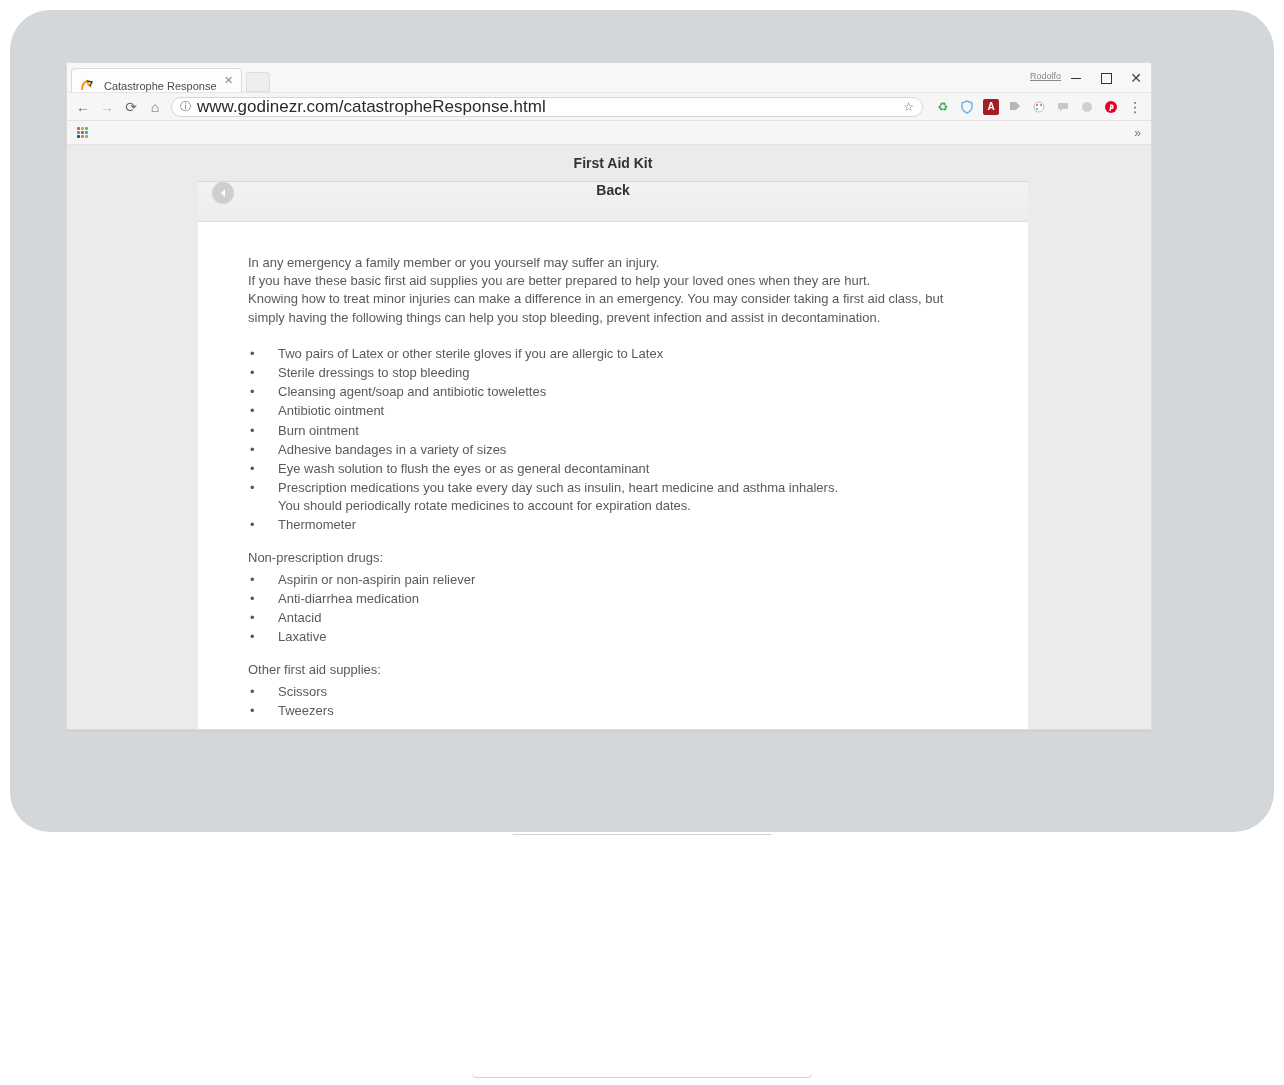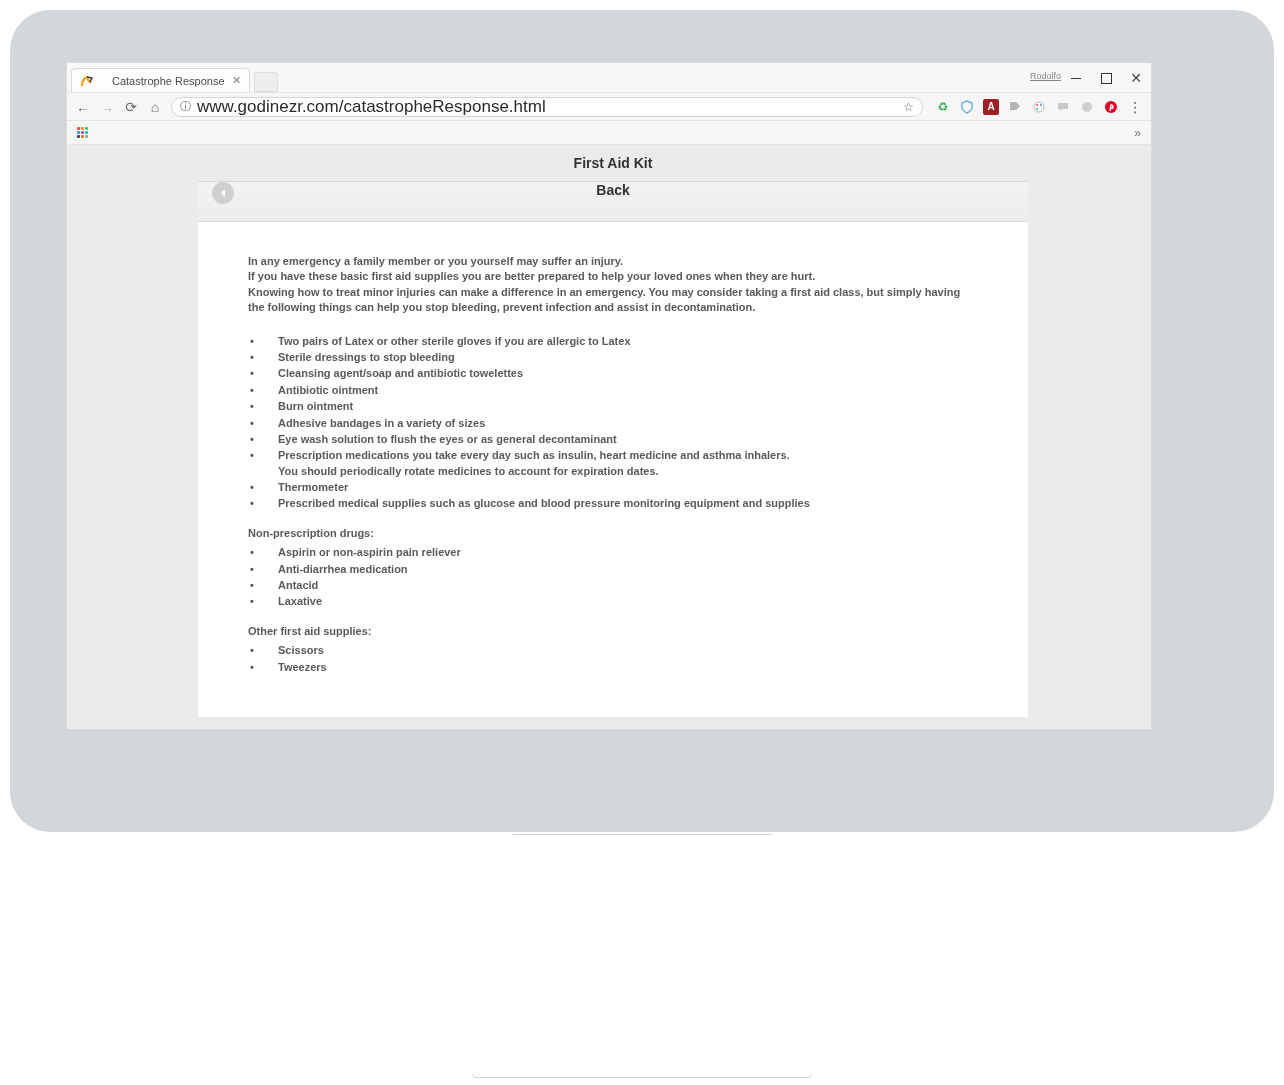--- a/index.html
+++ b/index.html
@@ -68,23 +68,23 @@
     padding-left: 4px;
   }
   .tab {
     height: 24px;
     margin-top: 6px;
     background: #fdfdfd;
     border: 1px solid #d9d9d9;
     border-bottom: none;
     border-radius: 4px 4px 0 0;
     display: flex;
-    align-items: center;
+    align-items: flex-end;
     padding: 0 24px 0 8px;
-    gap: 18px;
+    gap: 10px;
     position: relative;
     min-width: 150px;
   }
   .tab .favicon {
     width: 14px; height: 14px;
     display: inline-flex;
     align-items: center; justify-content: center;
   }
   .tab-label {
     font-size: 11px;
@@ -273,26 +273,25 @@
   .back-label {
     position:absolute;
     left:0; right:0;
     text-align:center;
     font-size: 14px;
     font-weight: bold;
     color: #333;
   }
   .content {
     padding: 32px 50px 40px;
-    font-size: 11px;
+    font-size: 13px;
     color: #5a5a5a;
     line-height: 1.4;
     background: #fff;
     min-height: 480px;
-    font-weight: bold;
   }
   .content .para { margin-bottom: 18px; }
   .content .section-label { margin: 14px 0 4px; }
   .content ul.kit {
     list-style: none;
     margin: 0 0 2px 0;
     padding: 0;
   }
   .content ul.kit > li {
     position: relative;
@@ -427,21 +426,20 @@
             <ul class="kit" id="kit-list">
                 <li><span>Two pairs of Latex or other sterile gloves if you are allergic to Latex</span></li>
                 <li><span>Sterile dressings to stop bleeding</span></li>
                 <li><span>Cleansing agent/soap and antibiotic towelettes</span></li>
                 <li><span>Antibiotic ointment</span></li>
                 <li><span>Burn ointment</span></li>
                 <li><span>Adhesive bandages in a variety of sizes</span></li>
                 <li><span>Eye wash solution to flush the eyes or as general decontaminant</span></li>
                 <li><span>Prescription medications you take every day such as insulin, heart medicine and asthma inhalers.</span><span class="sub">You should periodically rotate medicines to account for expiration dates.</span></li>
                 <li><span>Thermometer</span></li>
-                <li><span>Prescribed medical supplies such as glucose and blood pressure monitoring equipment and supplies</span></li>
               </ul>
 
             <div class="section-label">Non-prescription drugs:</div>
             <ul class="kit" id="nonrx-list">
                 <li>Aspirin or non-aspirin pain reliever</li>
                 <li>Anti-diarrhea medication</li>
                 <li>Antacid</li>
                 <li>Laxative</li>
               </ul>
 

